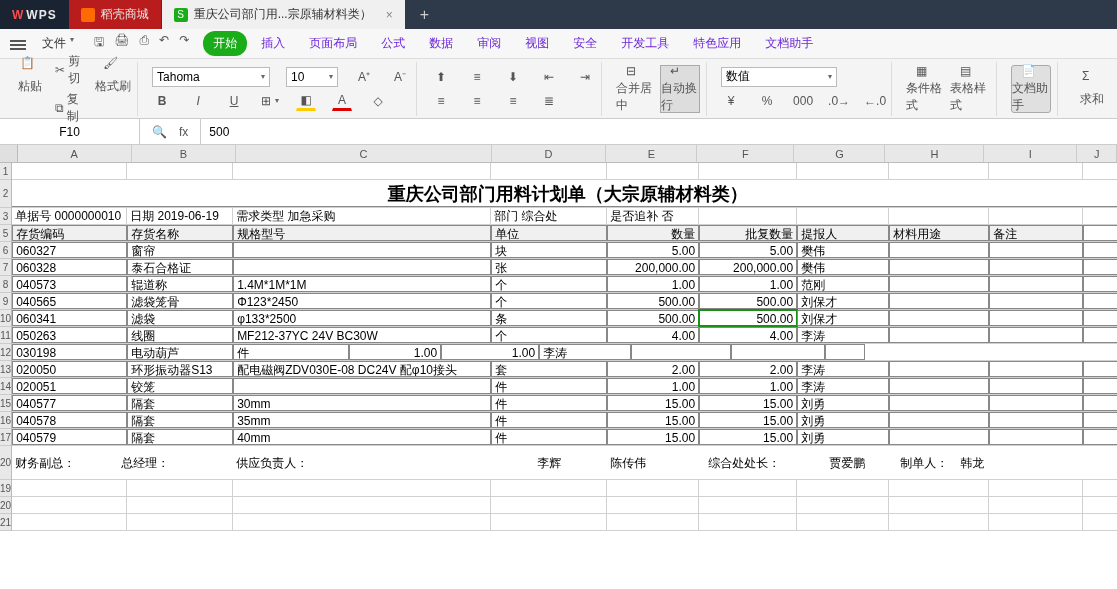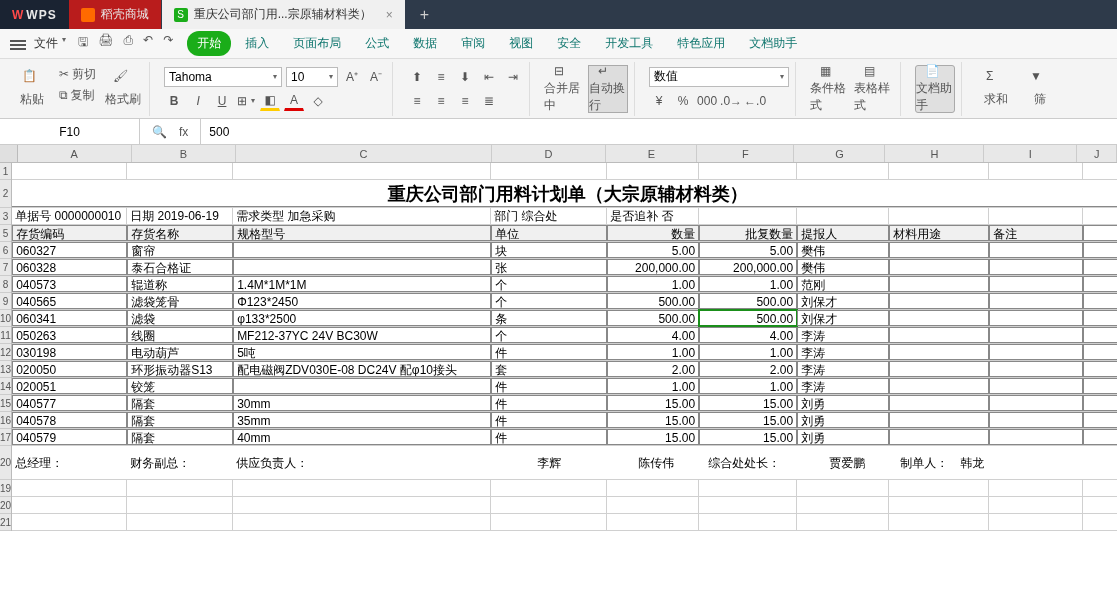--- a/index.html
+++ b/index.html
@@ -9,35 +9,35 @@
 .tb-wps{background:#1a2332;font-weight:bold;letter-spacing:1px}
 .tab{background:#b91c1c;border-right:1px solid #2e3a4a;position:relative}
 .tab-orange .tab-ico{width:14px;height:14px;background:#ff6a00;border-radius:2px;margin-right:6px}
 .tab-active{background:#f0f0f0;color:#333}
 .tab-green .tab-ico{width:14px;height:14px;background:#1aad19;border-radius:2px;margin-right:6px;color:#fff;text-align:center;line-height:14px;font-size:10px}
 .tab-close{margin-left:14px;color:#888}
 .tab-add{color:#ccc;padding:0 14px;font-size:16px}
 .menubar{height:30px;background:#f7f7f7;border-bottom:1px solid #ddd;display:flex;align-items:center;padding:0 6px}
 .hamburger{width:16px;height:12px;margin:0 4px}
 .hamburger div{height:2px;background:#555;margin:2px 0}
-.file-btn{color:#333;margin:0 4px;display:flex;align-items:flex-start}
+.file-btn{color:#333;margin:0 12px;display:flex;align-items:flex-start}
 .qat{display:flex;gap:10px;margin-left:8px;color:#555}
 .qat span{cursor:pointer}
 .menu-tabs{display:flex;margin-left:14px;gap:4px}
-.menu-tab{padding:4px 10px;color:#0f766e;cursor:pointer}
+.menu-tab{padding:4px 10px;color:#6d28d9;cursor:pointer}
 .menu-tab.active{background:#1aad19;color:#fff;border-radius:12px}
 .ribbon{height:60px;background:#f4f4f4;border-bottom:1px solid #ccc;display:flex;align-items:center;padding:4px 6px;gap:8px}
 .rgroup{display:flex;flex-direction:column;align-items:center;justify-content:center;height:54px;padding:0 6px;border-right:1px solid #ddd}
 .rgroup:last-child{border-right:none}
 .big-btn{display:flex;flex-direction:column;align-items:center;justify-content:center;width:40px;height:48px;cursor:pointer;color:#555}
 .big-btn .ico{width:20px;height:20px;margin-bottom:2px}
 .mini-btns{display:flex;flex-direction:column;gap:2px}
 .mini-btn{display:flex;align-items:center;gap:3px;cursor:pointer;color:#555;padding:1px 3px}
 .font-ctrl{display:flex;flex-direction:column;gap:4px}
-.font-row{display:flex;gap:4px;align-items:flex-end}
+.font-row{display:flex;gap:16px;align-items:flex-end}
 .combo{border:1px solid #bbb;background:#fff;height:20px;padding:0 4px;display:flex;align-items:center;justify-content:space-between}
 .down-caret{font-size:8px;color:#666;margin-left:4px}
 .tool-btn{width:20px;height:20px;display:flex;align-items:center;justify-content:center;cursor:pointer;color:#555;border:1px solid transparent}
 .doc-helper{background:#e0e0e0;border:1px solid #aaa;border-radius:3px}
 .formula-bar{height:26px;background:#fff;border-bottom:1px solid #ccc;display:flex;align-items:center}
 .name-box{width:140px;border-right:1px solid #ccc;padding:0 20px;text-align:center;height:100%;display:flex;align-items:center;justify-content:center}
 .fx-tools{display:flex;align-items:center;gap:12px;padding:0 12px;color:#888;border-right:1px solid #ccc;height:100%}
 .fx-label{color:#555}
 .formula-input{flex:1;padding:0 8px}
 .sheet{position:relative;background:#fff}
@@ -191,21 +191,21 @@
         </div>
       <div class="big-btn" style="background:#ddd;border:1px solid #aaa">
           <div class="ico">↵</div>
           <span>自动换行</span>
         </div>
     </div>
   </div>
   <div class="rgroup">
     <div class="font-ctrl">
       <div class="font-row">
-          <div class="combo" style="width:140px">
+          <div class="combo" style="width:116px">
             <span>数值</span>
             <span class="down-caret">▾</span>
           </div>
         </div>
       <div class="font-row">
         <div class="tool-btn">¥</div>
         <div class="tool-btn">%</div>
         <div class="tool-btn">000</div>
         <div class="tool-btn">.0→</div>
         <div class="tool-btn">←.0</div>
@@ -399,21 +399,20 @@
             <div class="cell wE num">4.00</div>
             <div class="cell wF num">4.00</div>
             <div class="cell wG">李涛</div>
             <div class="cell wH"></div>
             <div class="cell wI"></div>
             <div class="cell wJ"></div>
           </div>
           <div class="data-row bordered">
             <div class="cell wA">030198</div>
             <div class="cell wB">电动葫芦</div>
-            <div class="cell wC">5吨</div>
             <div class="cell wD">件</div>
             <div class="cell wE num">1.00</div>
             <div class="cell wF num">1.00</div>
             <div class="cell wG">李涛</div>
             <div class="cell wH"></div>
             <div class="cell wI"></div>
             <div class="cell wJ"></div>
           </div>
           <div class="data-row bordered">
             <div class="cell wA">020050</div>
@@ -470,25 +469,25 @@
             <div class="cell wD">件</div>
             <div class="cell wE num">15.00</div>
             <div class="cell wF num">15.00</div>
             <div class="cell wG">刘勇</div>
             <div class="cell wH"></div>
             <div class="cell wI"></div>
             <div class="cell wJ"></div>
           </div>
         </div>
       <div class="data-row sign-row">
+        <div class="cell wB">财务副总：</div>
         <div class="cell wA">总经理：</div>
-        <div class="cell wB">财务副总：</div>
         <div class="cell wC">供应负责人：</div>
         <div class="cell wD" style="text-align:center">李辉</div>
-        <div class="cell wF" style="text-align:center">陈传伟</div>
+        <div class="cell wF" style="">陈传伟</div>
         <div class="cell wG">综合处处长：</div>
         <div class="cell wH" style="text-align:center">贾爱鹏</div>
         <div class="cell" style="width:60px">制单人：</div>
         <div class="cell" style="width:34px">韩龙</div>
       </div>
       <div class="data-row">
           <div class="cell wA"></div>
           <div class="cell wB"></div>
           <div class="cell wC"></div>
           <div class="cell wD"></div>

